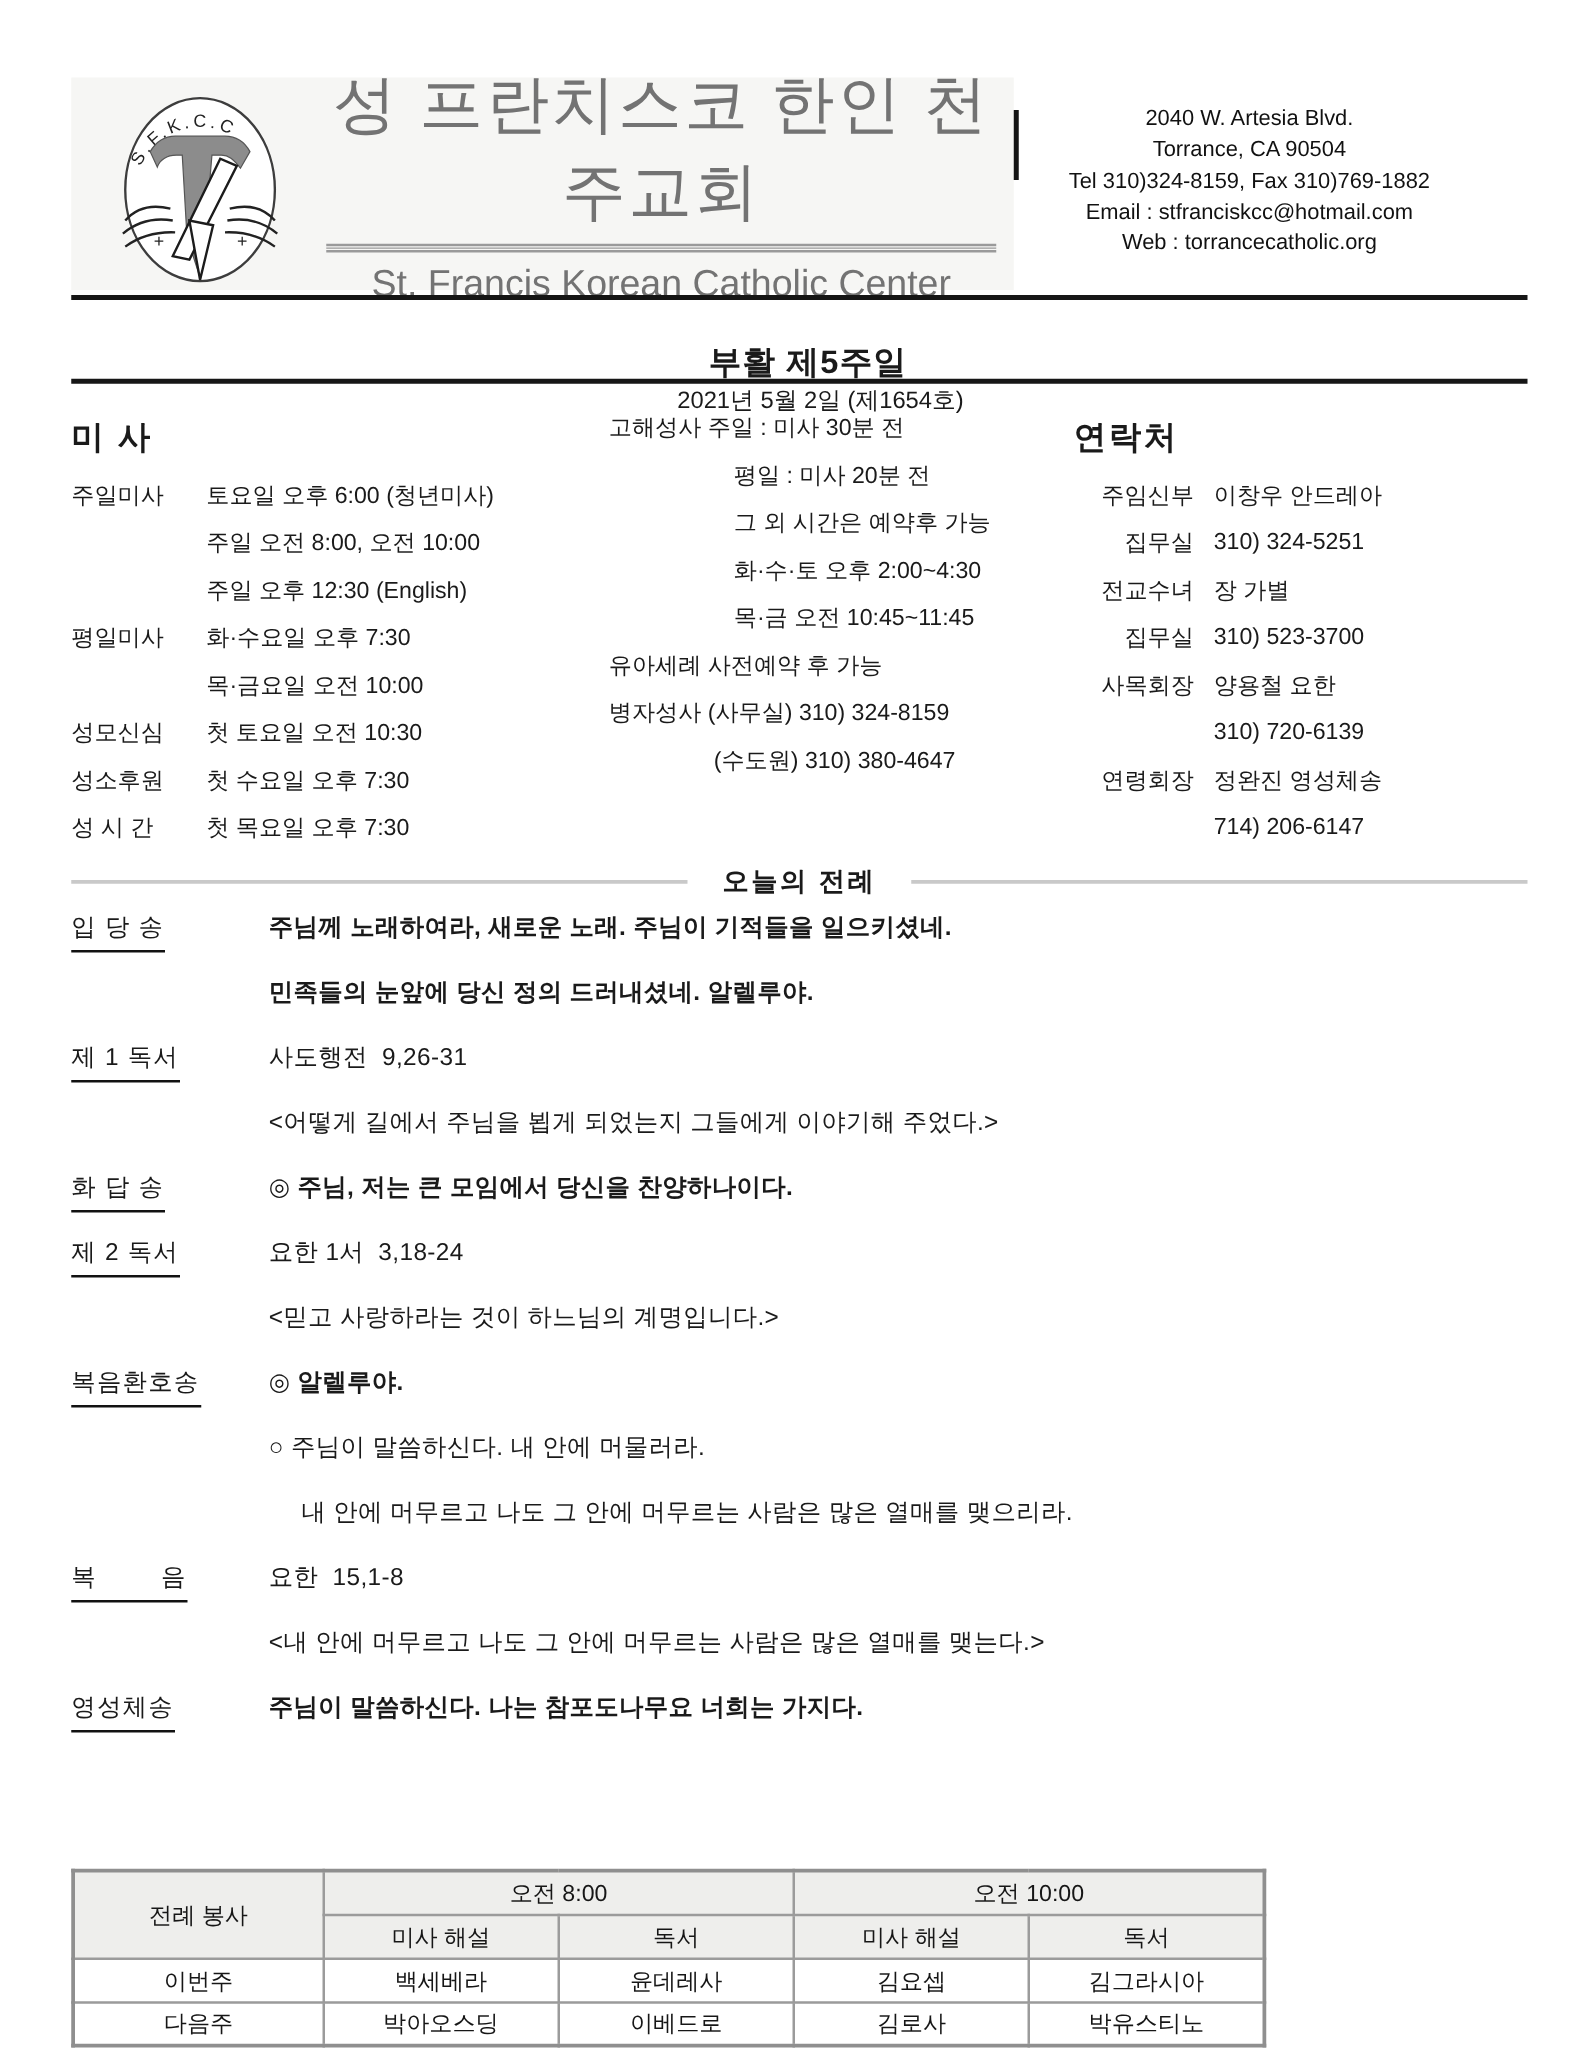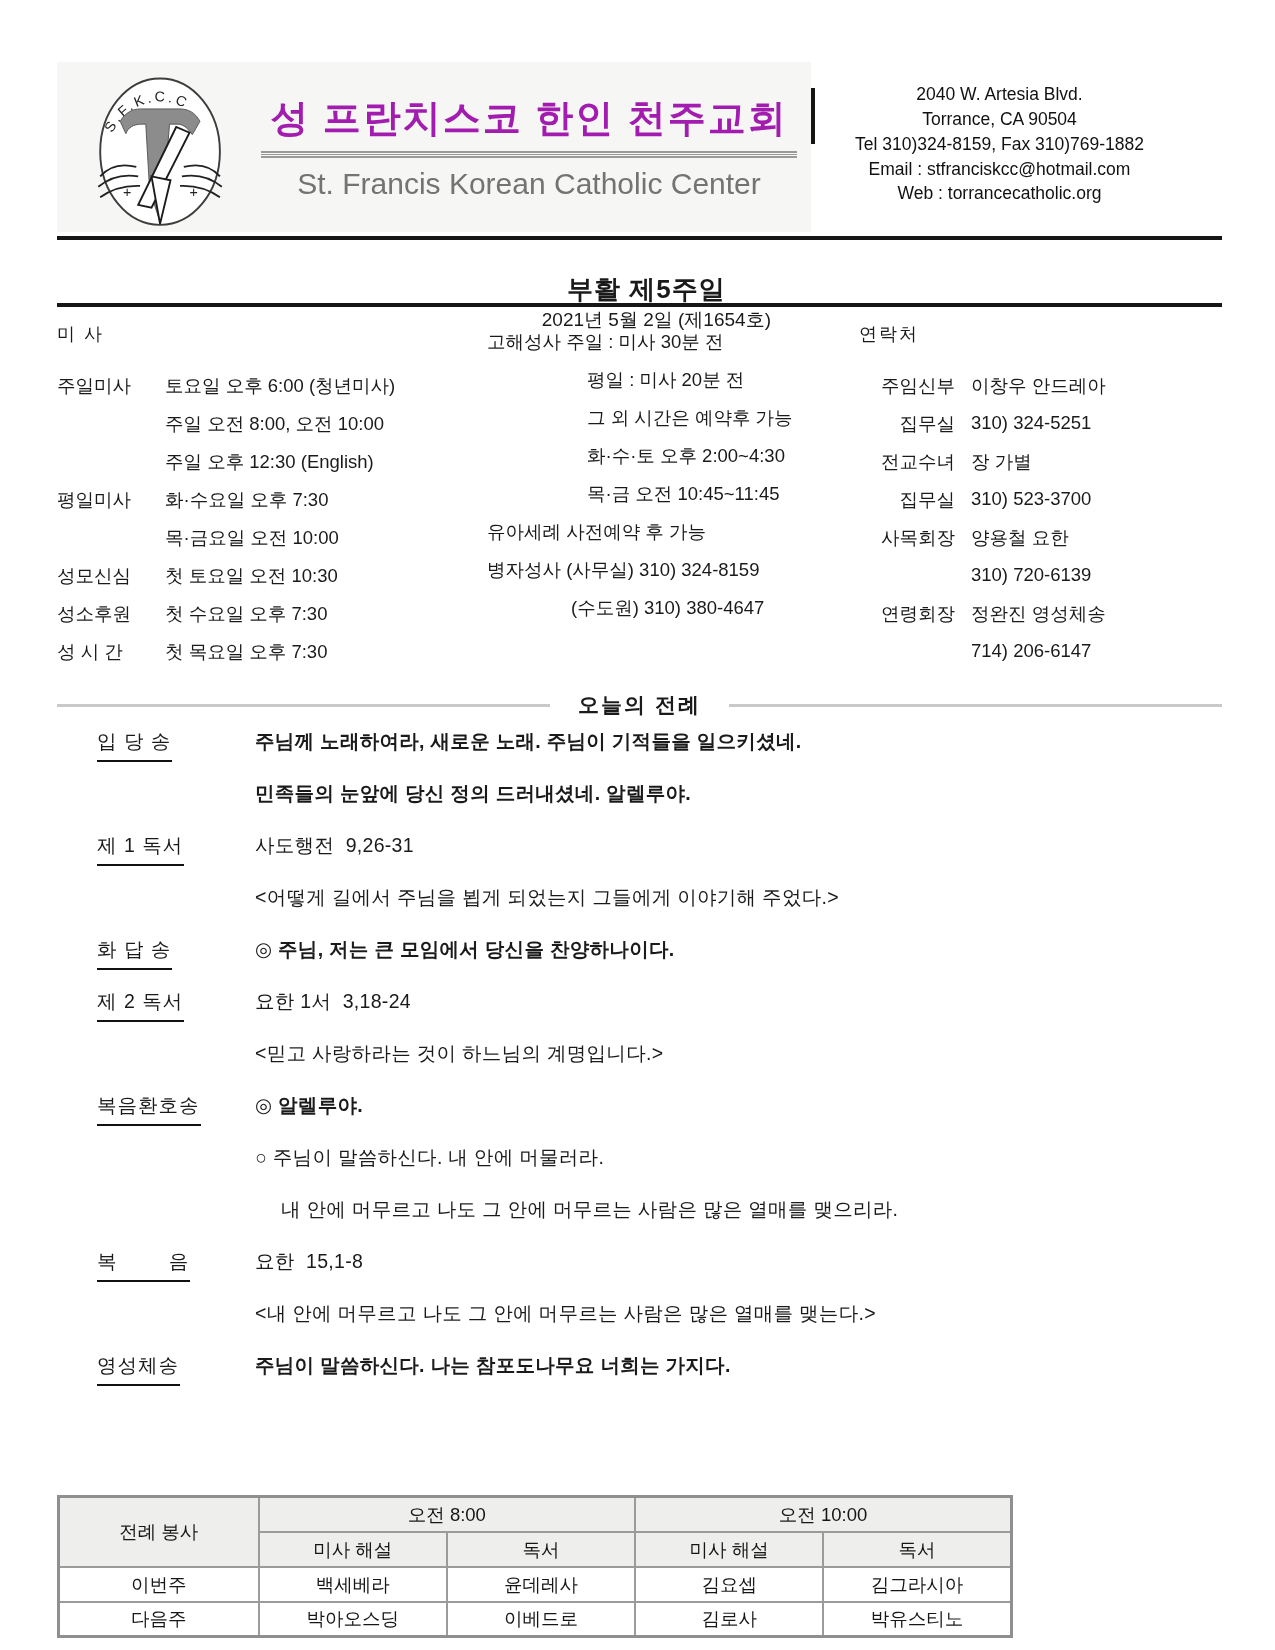--- a/index.html
+++ b/index.html
@@ -12,57 +12,57 @@
     color: #1a1a1a;
     font-family: "Liberation Sans", "DejaVu Sans", sans-serif;
     overflow: hidden;
   }
 
   
   .header { position:absolute; top:62px; left:57px; width:1165px; height:170px; display:flex; }
   .brand { display:flex; align-items:center; width:754px; background:#f6f6f4; }
   .logo-box { margin:2px 10px 0 28px; flex:0 0 auto; }
   .titles { flex:1; text-align:center; padding:0 8px; }
-  .title-ko { font-size:38px; font-weight:bold; letter-spacing:2px; color:#a21caf; }
+  .title-ko { font-size:51px; font-weight:normal; letter-spacing:2px; color:#737373; }
   .dbl-rule { height:7px; margin:7px 6px 9px;
     border-top:2px solid #9a9a9a; border-bottom:2px solid #9a9a9a;
     background:linear-gradient(#9a9a9a,#9a9a9a) center / 100% 1px no-repeat; }
   .title-en { font-size:30px; color:#737373; }
   .hdr-vline { width:4px; height:56px; background:#141414; margin-top:26px; flex:0 0 auto; }
   .address { flex:1; text-align:center; font-size:17.5px; line-height:1.42; padding:20px 46px 0 8px; color:#111; }
 
   
   .rule-heavy { position:absolute; left:57px; width:1165px; height:4px; background:#161616; }
   #rule1 { top:236px; } #rule2 { top:303px; }
   .masthead { position:absolute; top:254px; left:0; width:100%; text-align:center; white-space:pre; }
   .mast-title { font-size:26px; font-weight:bold; letter-spacing:1px; vertical-align:middle; }
   .mast-date { font-size:19px; margin-left:20px; vertical-align:middle; }
 
   
   .info { position:absolute; top:322px; left:57px; width:1165px; display:flex; font-size:18.5px; }
-  .col-h { font-size:18px; font-weight:normal; letter-spacing:2px; height:44px; white-space:pre; }
+  .col-h { font-size:26px; font-weight:bold; letter-spacing:2px; height:44px; white-space:pre;margin-top:10px; }
   .col-mass { width:430px; }
   .col-sac  { width:372px; }
   .col-con  { width:363px; }
   .irow { display:flex; height:38px; align-items:center; white-space:pre; }
   .m-label { width:108px; flex:0 0 auto; }
   .s-line  { padding-left:0; }
   .s-ind1  { padding-left:100px; }
   .s-ind2  { padding-left:84px; }
   .c-label { width:96px; flex:0 0 auto; text-align:right; }
   .c-text  { margin-left:16px; }
 
   
   .today { position:absolute; top:691px; left:57px; width:1165px; display:flex; align-items:center; }
   .today .tline { flex:1; height:3px; background:#c9c9c9; }
   .today .t-label { font-size:21px; font-weight:bold; letter-spacing:2px; padding:0 28px; white-space:pre; }
 
   
   .liturgy { position:absolute; top:728px; left:57px; width:1165px; font-size:19.5px; }
-  .lit-line { display:flex; height:52px; align-items:flex-start;margin-left:40px; }
+  .lit-line { display:flex; height:52px; align-items:flex-start; }
   .lit-label-box { width:158px; flex:0 0 auto; }
   .lit-label { display:inline-block; border-bottom:2px solid #111; padding:0 1px 5px 0;
                white-space:pre; letter-spacing:1px; }
   .lit-label:empty { border-bottom:none; }
   .lit-text { white-space:pre; letter-spacing:0.3px; }
   .b { font-weight:bold; }
   .lit-ind { padding-left:26px; }
 
   
   .schedule { position:absolute; top:1495px; left:57px; width:956px; }

